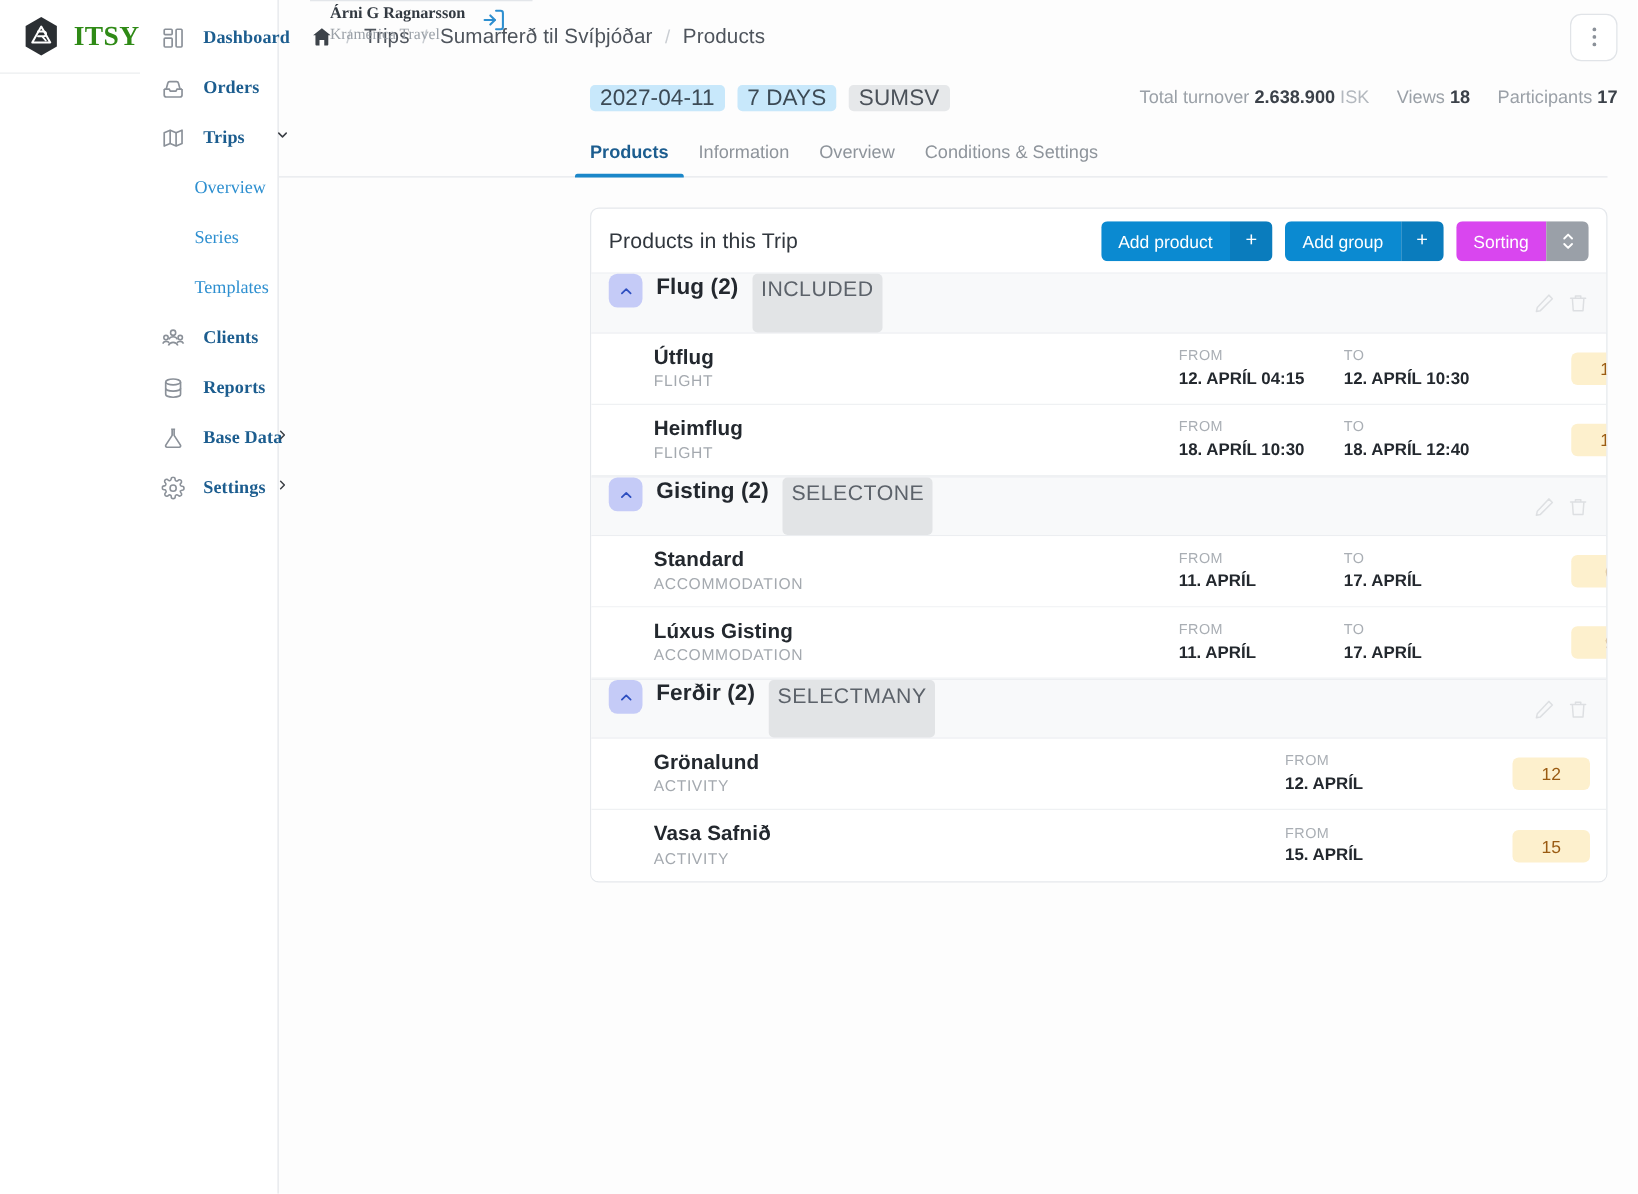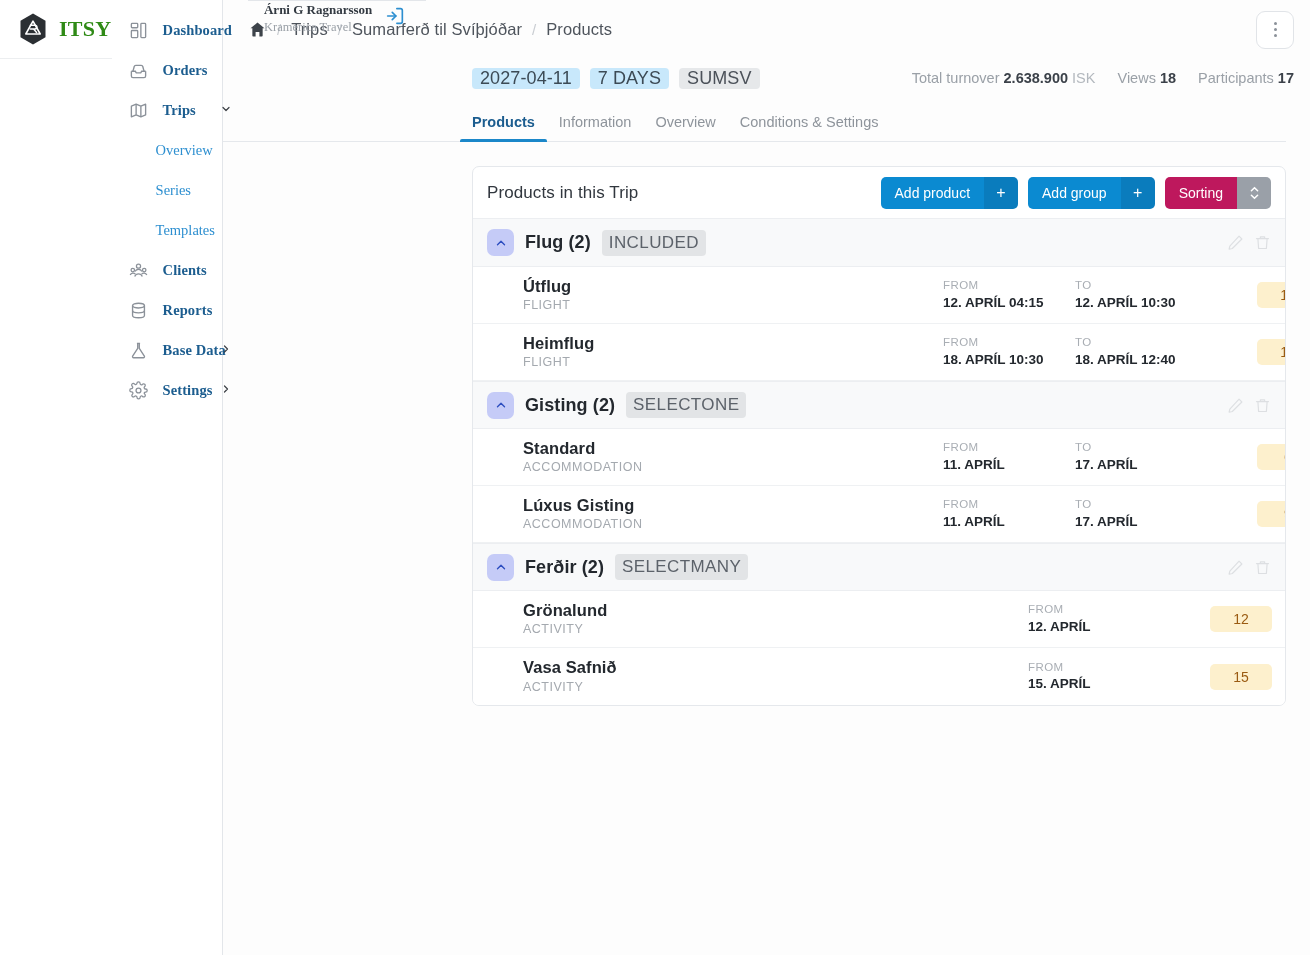--- a/index.html
+++ b/index.html
@@ -163,27 +163,27 @@
   .splitbtn .lbl {
     padding: 0 14px; display: flex; align-items: center;
     font-size: 14px; color: #fff; font-weight: 400; white-space: nowrap;
   }
   .splitbtn .plus {
     width: 34px; display: flex; align-items: center; justify-content: center;
     font-size: 16px; color: #fff;
   }
   .splitbtn.primary .lbl { background: #0b8ad1; }
   .splitbtn.primary .plus { background: #0a7cbd; }
-  .splitbtn.muted .lbl { background: #be185d; color: #fff; }
+  .splitbtn.muted .lbl { background: #d946ef; color: #fff; }
   .splitbtn.muted .plus { background: #9aa0a8; color: #fff; font-size: 12px; }
 
   
   .grp {
     height: 48px; background: #f8f9fa; border-bottom: 1px solid #eceef1;
-    display: flex; align-items: center; padding: 0 14px 0 14px; gap: 11px;
+    display: flex; padding: 0 14px 0 14px; gap: 11px;
   }
   .grp-toggle {
     width: 27px; height: 27px; flex: 0 0 27px; border-radius: 7px;
     background: #c5cbf7; display: flex; align-items: center;
     justify-content: center; cursor: pointer; color: #2d4ec0;
   }
   .grp-name {
     font-size: 18px; font-weight: 700; color: #23282e;
     letter-spacing: .1px; white-space: nowrap;
   }

